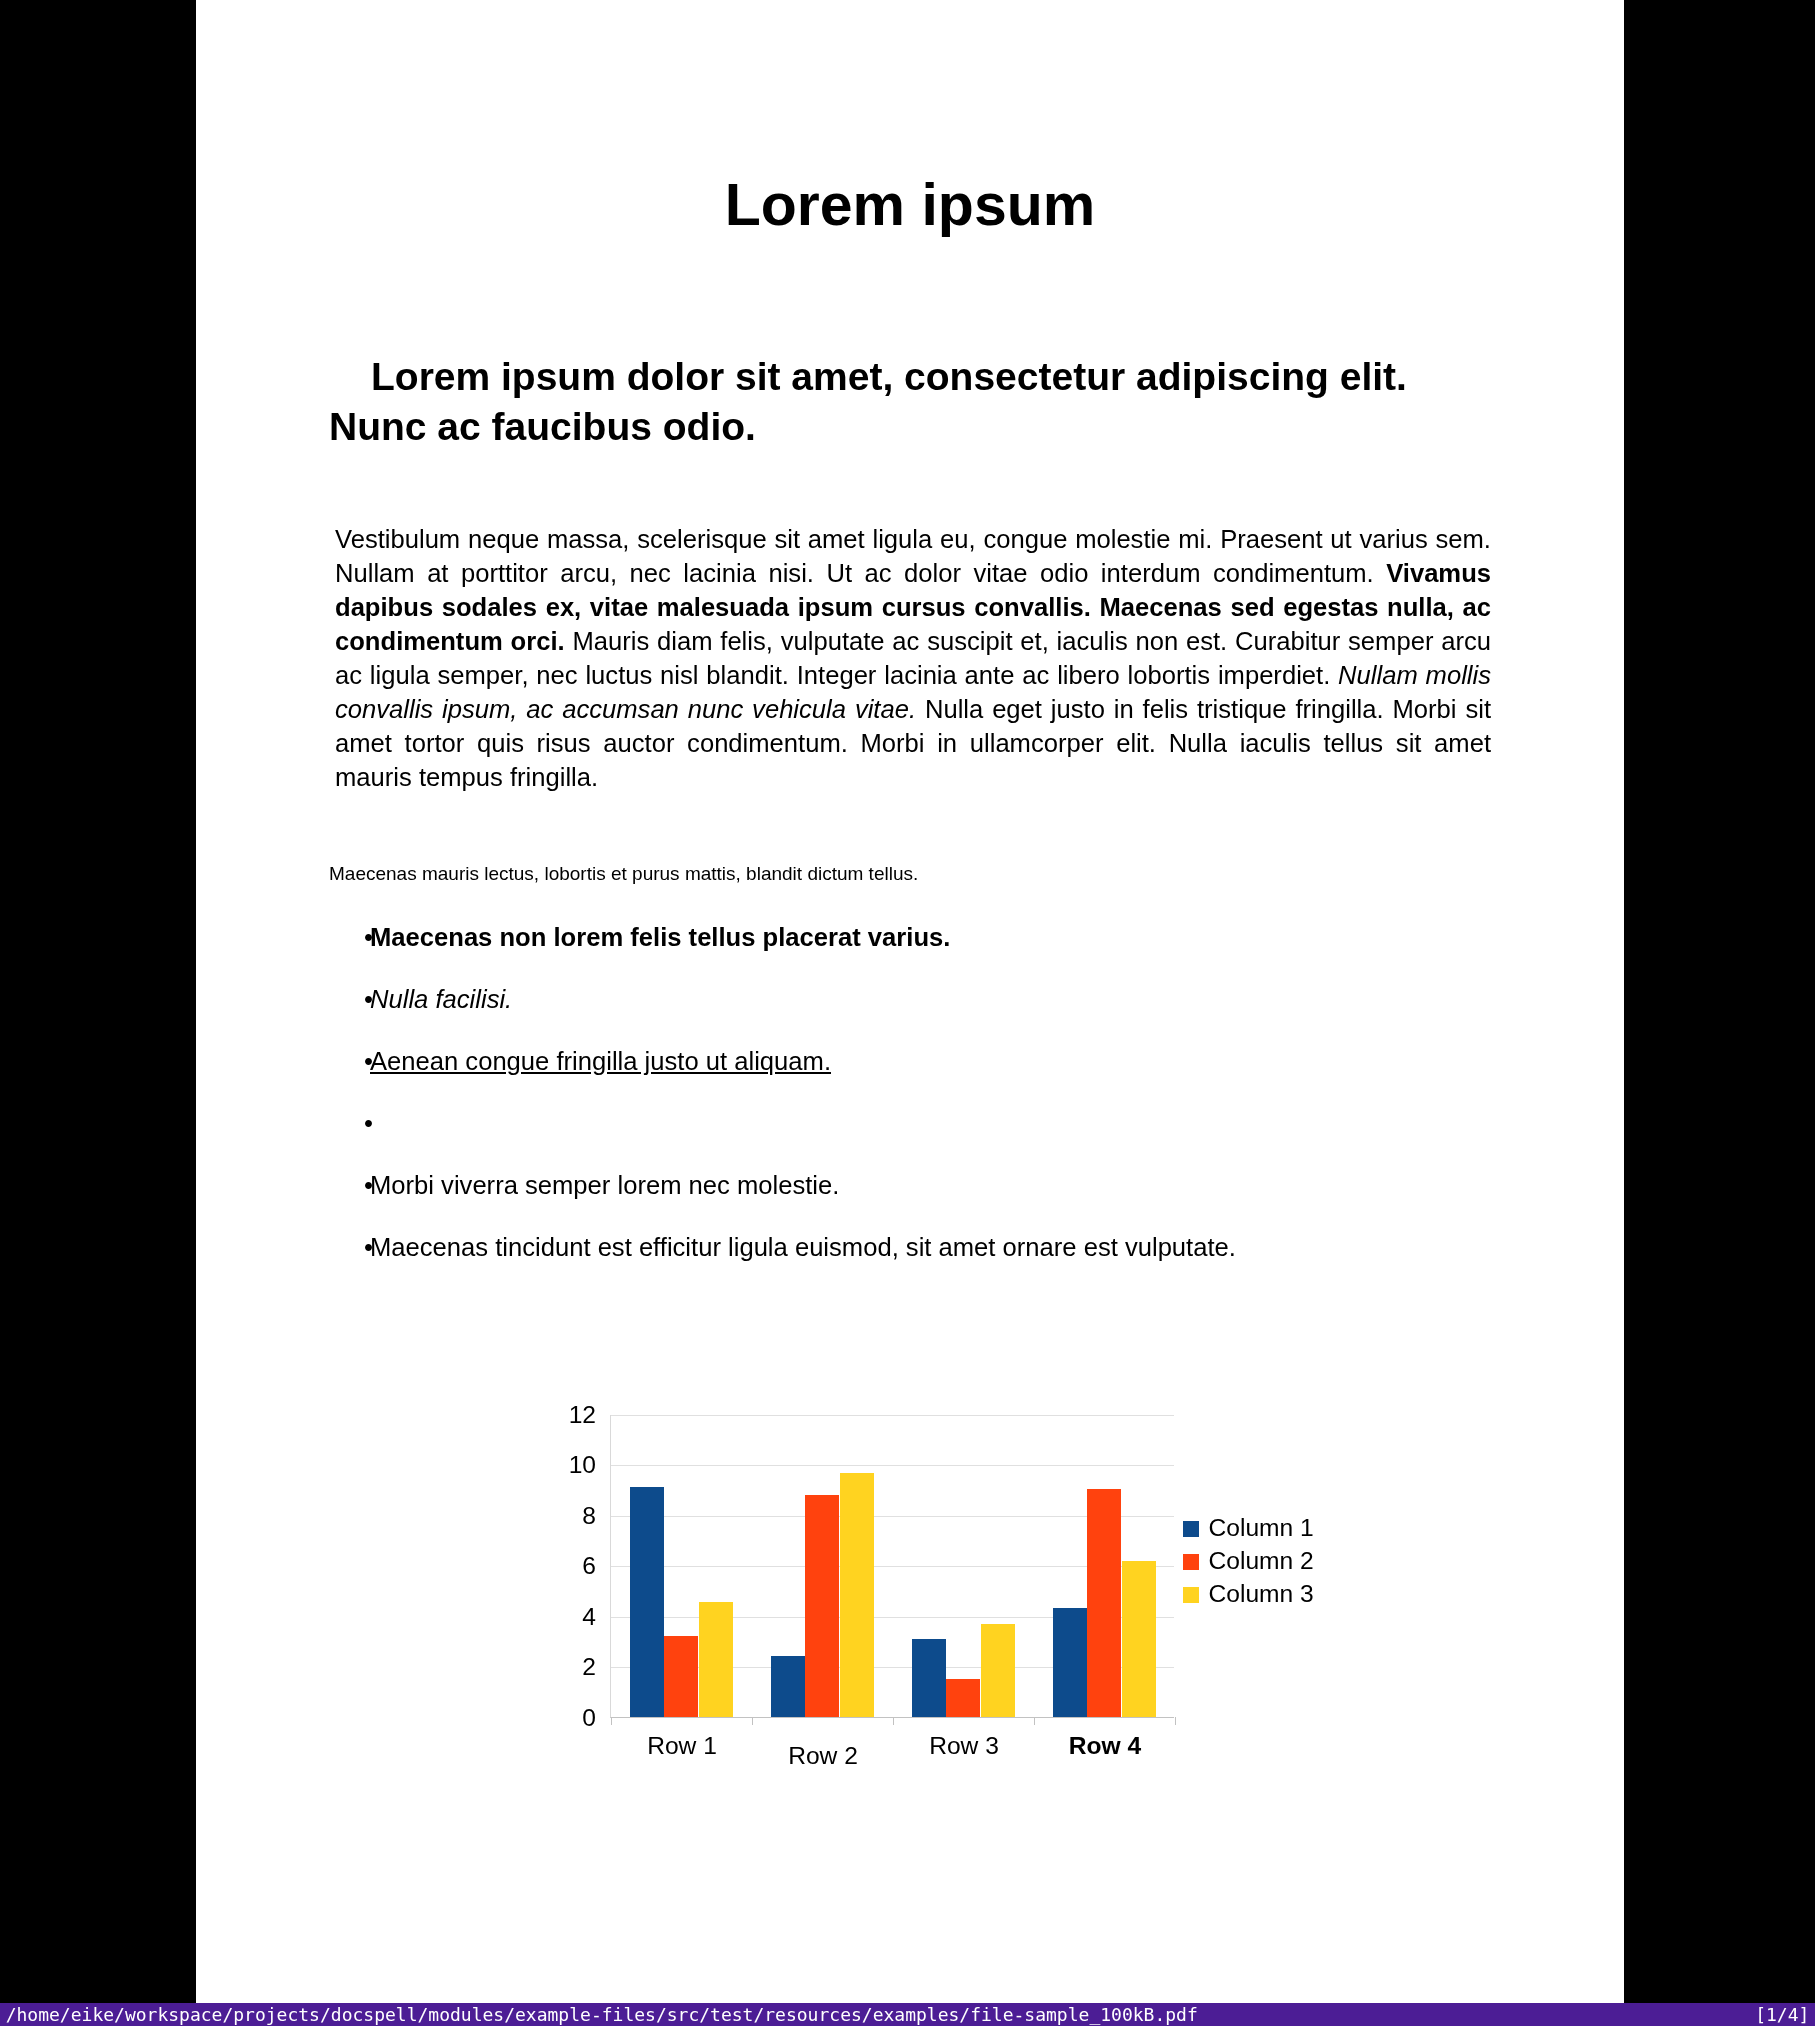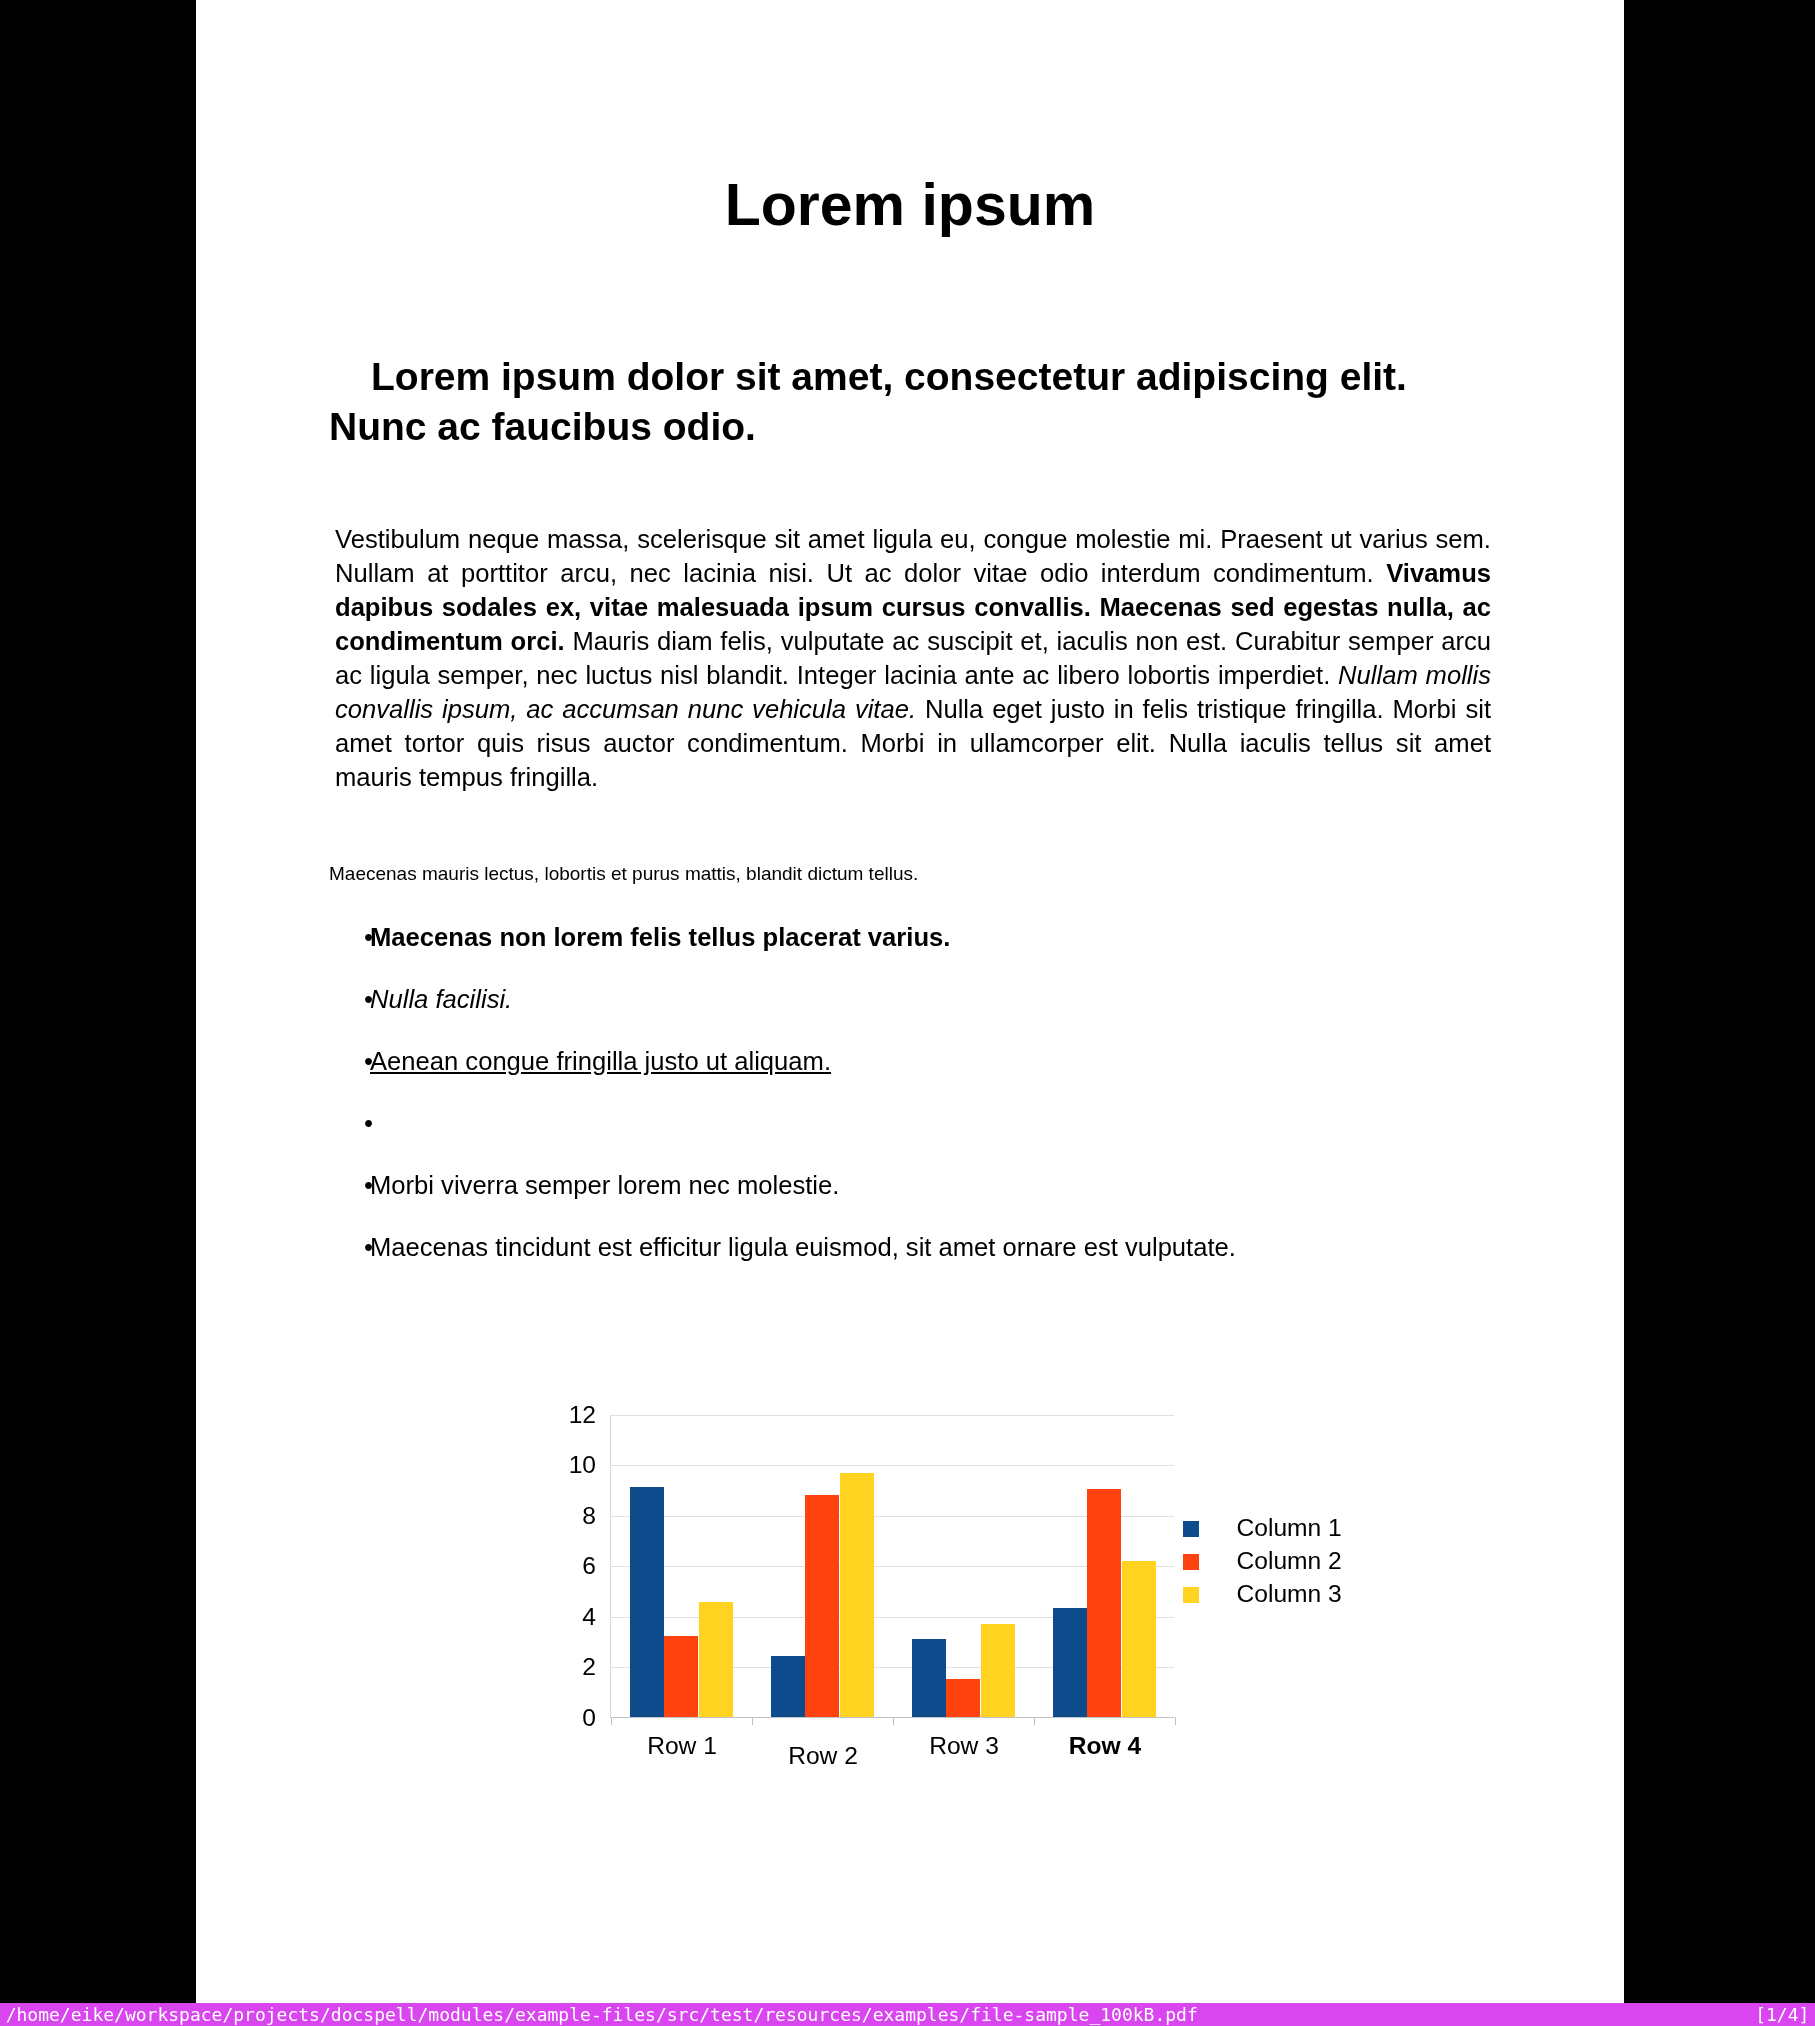--- a/index.html
+++ b/index.html
@@ -29,26 +29,26 @@
   .plot{position:absolute;left:414px;top:1415px;width:564px;height:303px;
         border-left:0.9px solid #d9d9d9;border-bottom:1.9px solid #c2c2c2;}
   .gridline{position:absolute;left:0;width:100%;height:0.9px;background:#e0e0e0;}
   .ylabel{position:absolute;left:-81px;width:66px;text-align:right;
           font-size:24.6px;line-height:24.6px;}
   .xlabel{position:absolute;top:319px;transform:translateX(-50%);
           font-size:24.6px;line-height:24.6px;white-space:nowrap;}
   .tickmark{position:absolute;top:100%;width:0.9px;height:7.6px;background:#c2c2c2;}
   .bar{position:absolute;bottom:0;}
   .legend{position:absolute;left:987px;top:1512px;}
-  .legend-row{display:flex;align-items:center;height:33px;gap:28px;}
+  .legend-row{display:flex;align-items:center;height:33px;}
   .swatch{width:16px;height:16px;margin-right:9.5px;flex:none;}
   .legend-label{font-size:24.6px;line-height:24.6px;white-space:nowrap;}
 
   
-  .statusbar{position:absolute;left:0;top:2003px;width:1815px;height:23px;background:#d946ef;
+  .statusbar{position:absolute;left:0;top:2003px;width:1815px;height:23px;background:#4c1d95;
              color:#fff;font-family:"DejaVu Sans Mono",monospace;font-size:18px;
              display:flex;justify-content:space-between;align-items:center;padding:0 5.7px;}
   .statusbar span{white-space:nowrap;}
 </style>
 </head>
 <body>
 
 <div class="viewer">
 
   <div class="page">

